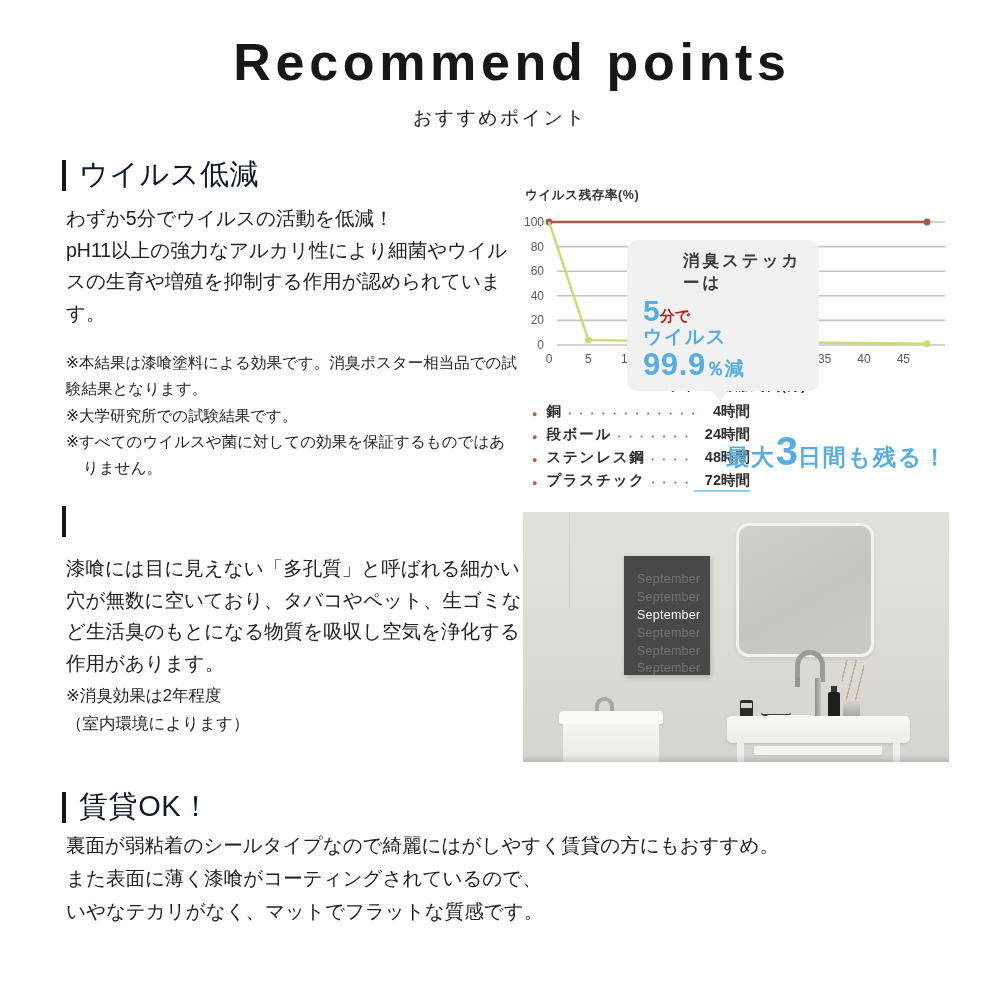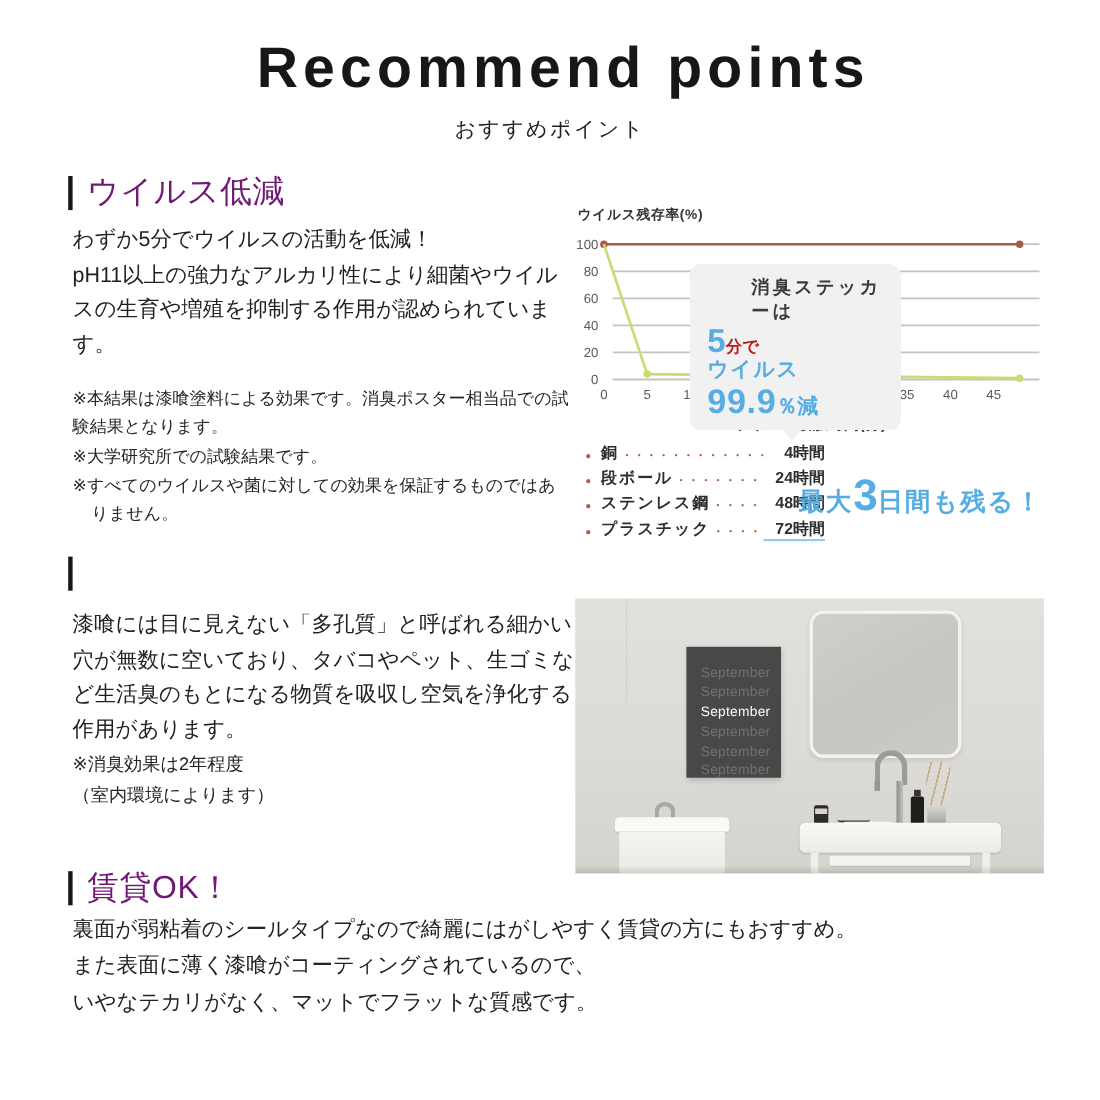--- a/index.html
+++ b/index.html
@@ -7,21 +7,21 @@
   .page { position:relative; width:1000px; height:1000px; background:#fff; overflow:hidden; }
 
   
   .hdr { position:absolute; top:32px; left:0; width:1000px; text-align:center; }
   .hdr-title { font-size:52px; font-weight:bold; color:#171717; letter-spacing:0.09em;margin-left:24px; }
   .hdr-sub { margin-top:13px; font-size:19px; color:#1d1d1d; letter-spacing:0.12em; }
 
   
   .sec-heading { position:absolute; display:flex; align-items:center; gap:13px; }
   .sec-bar { width:4px; height:31px; background:#161616; }
-  .sec-title { font-size:29px; font-weight:500; color:#701a75; letter-spacing:0.02em; }
+  .sec-title { font-size:29px; font-weight:500; color:#0f172a; letter-spacing:0.02em; }
 
   .body-text { position:absolute; font-size:19.5px; line-height:1.62; color:#212121; white-space:pre-line; }
   .note-text { font-size:15.5px; line-height:1.7; color:#252525; white-space:pre-line; }
   .hang { padding-left:1.1em; text-indent:-1.1em; }
 
   
   .chart-wrap { position:absolute; left:523px; top:185px; width:427px; height:215px; }
   .chart-ylabel { position:absolute; left:2px; top:2px; font-size:12.5px; font-weight:bold; color:#333; letter-spacing:0.05em; }
   .chart-xlabel { position:absolute; left:0; top:192px; width:427px; text-align:center; font-size:13.5px; font-weight:bold; color:#333; letter-spacing:0.05em; }
   .chart-svg { position:absolute; left:0; top:0; }
@@ -43,21 +43,21 @@
   .lg-bullet { color:#a8604f; font-size:9px; margin-right:9px; align-self:center; }
   .lg-label { letter-spacing:0.12em; white-space:nowrap; }
   .lg-dots { flex:1; overflow:hidden; white-space:nowrap; color:#a8604f; font-size:10px; letter-spacing:0.12em; align-self:center; padding:0 2px; }
   .lg-val { width:56px; text-align:right; white-space:nowrap; }
   .lg-val.underlined { border-bottom:2px solid #8fcdf2; }
   .lg-note { position:absolute; right:2px; top:27px; color:#56ade3; font-weight:bold; font-size:23px; letter-spacing:0.08em; white-space:nowrap; }
   .lg-note .big { font-size:40px; letter-spacing:0; }
 
   
   .photo { position:absolute; left:523px; top:512px; width:426px; height:250px; overflow:hidden;
-           background:linear-gradient(180deg,#e2e0dc 0%,#dddbd6 55%,#d5d3ce 100%);margin-top:32px; }
+           background:linear-gradient(180deg,#e2e0dc 0%,#dddbd6 55%,#d5d3ce 100%); }
   .seam { position:absolute; left:46px; top:0; width:1px; height:95px; background:rgba(0,0,0,0.05); }
   .floor-shadow { position:absolute; left:0; bottom:0; width:426px; height:7px; background:linear-gradient(rgba(0,0,0,0),rgba(0,0,0,0.12)); }
 
   .poster { position:absolute; left:101px; top:44px; width:86px; height:119px; background:#484848; padding:15px 0 0 13px; box-shadow:1px 2px 5px rgba(0,0,0,0.18); }
   .poster-line { font-size:12.5px; line-height:1.43; font-weight:500; color:rgba(255,255,255,0.22); letter-spacing:0.02em; }
   .poster-line.hl { color:#fafafa; }
 
   .mirror { position:absolute; left:213px; top:11px; width:138px; height:134px; border-radius:13px; border:3px solid #f3f2ef;
             background:linear-gradient(150deg,#d0cfcc 0%,#c6c5c2 55%,#cbcac6 100%); box-shadow:0 2px 4px rgba(0,0,0,0.08); }
 

